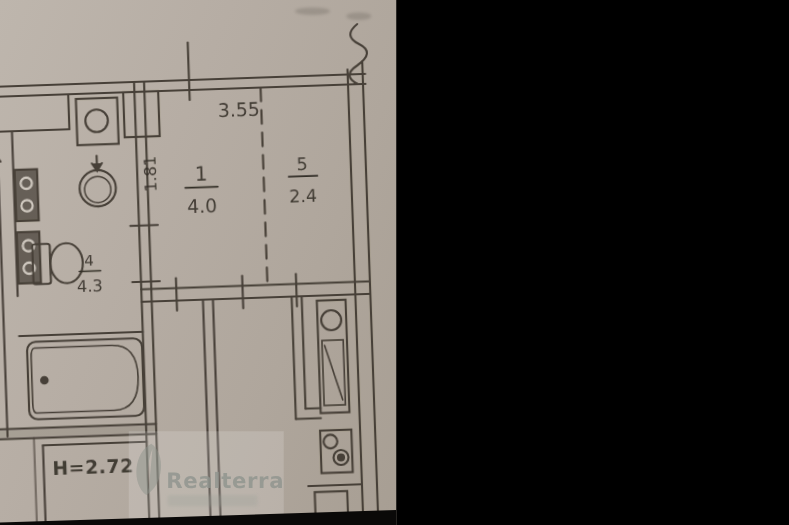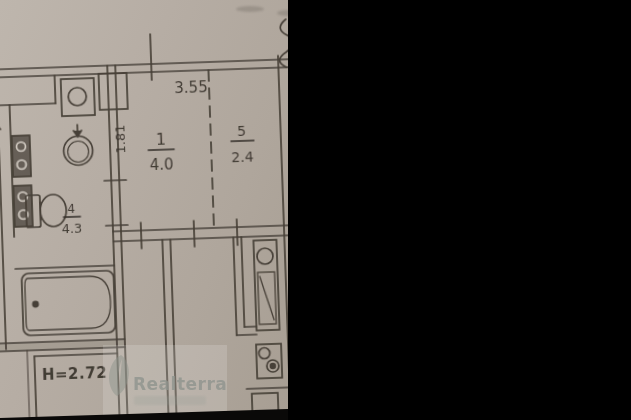--- a/index.html
+++ b/index.html
@@ -5,21 +5,21 @@
   html,body{margin:0;padding:0;background:#000;}
   .canvas{
     position:relative;
     width:631px;height:420px;
     background:#000;
     overflow:hidden;
     font-family:"DejaVu Sans", sans-serif;
   }
   .photo{
     position:absolute;left:0;top:0;
-    width:288px;height:420px;
+    width:317px;height:420px;
     background:linear-gradient(112deg,#beb6ad 0%,#b6ada4 38%,#afa69c 70%,#a79e93 100%);
     overflow:hidden;
   }
   .photo svg{position:absolute;left:0;top:0;}
   .plan-text{fill:#332d27;opacity:.88;}
   .wm-text{
     fill:#8f948e;opacity:.8;font-weight:bold;letter-spacing:.5px;
   }
 </style>
 </head>

